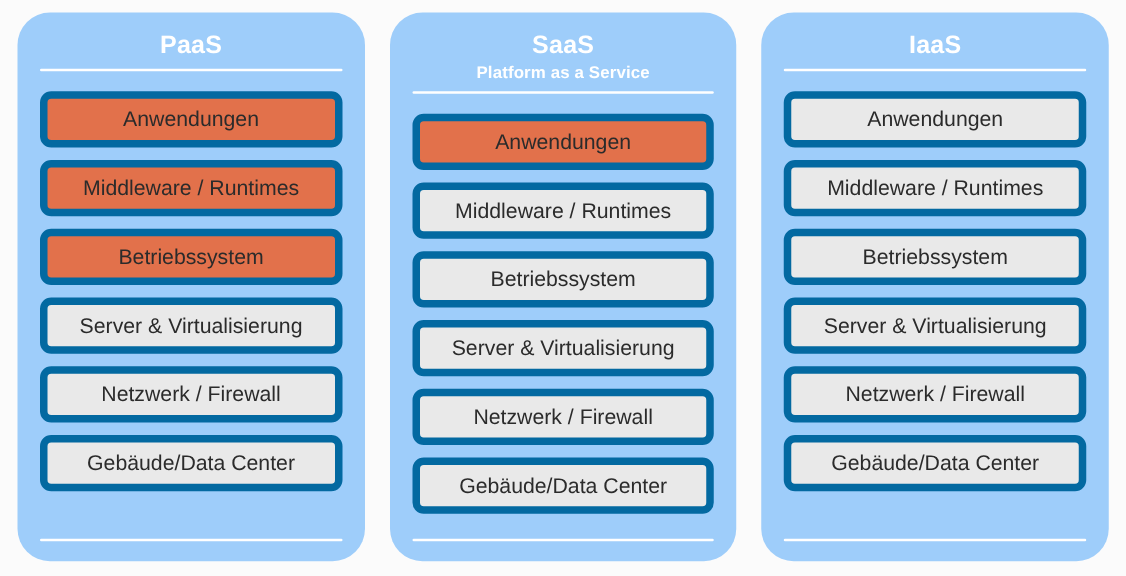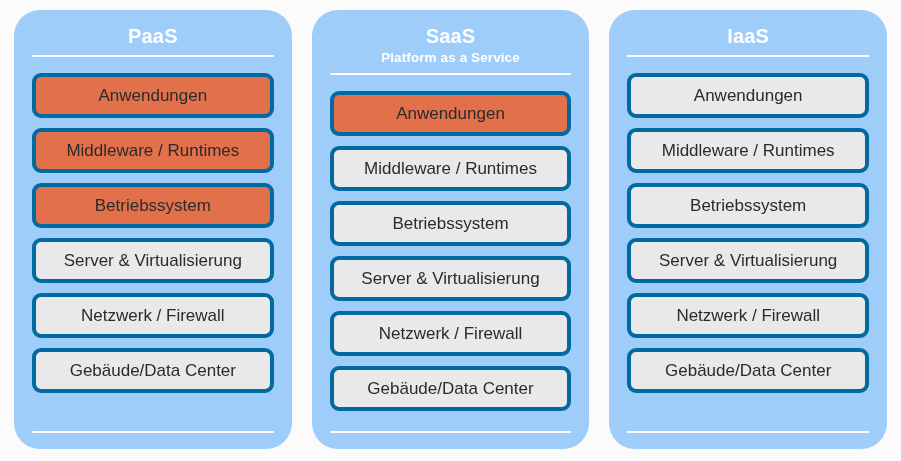--- a/index.html
+++ b/index.html
@@ -67,21 +67,21 @@
     flex: 1 1 auto;
     display: flex;
     flex-direction: column;
     justify-content: flex-start;
     gap: 10px;
     padding-top: 10px;
   }
 
   .layer {
     height: 45px;
-    border: 4px solid #0369a1;
+    border: 6px solid #0369a1;
     border-radius: 9px;
     display: flex;
     align-items: center;
     justify-content: center;
     font-size: 17px;
     color: #2b2b2b;
     line-height: 20px;
     white-space: nowrap;
   }
 

